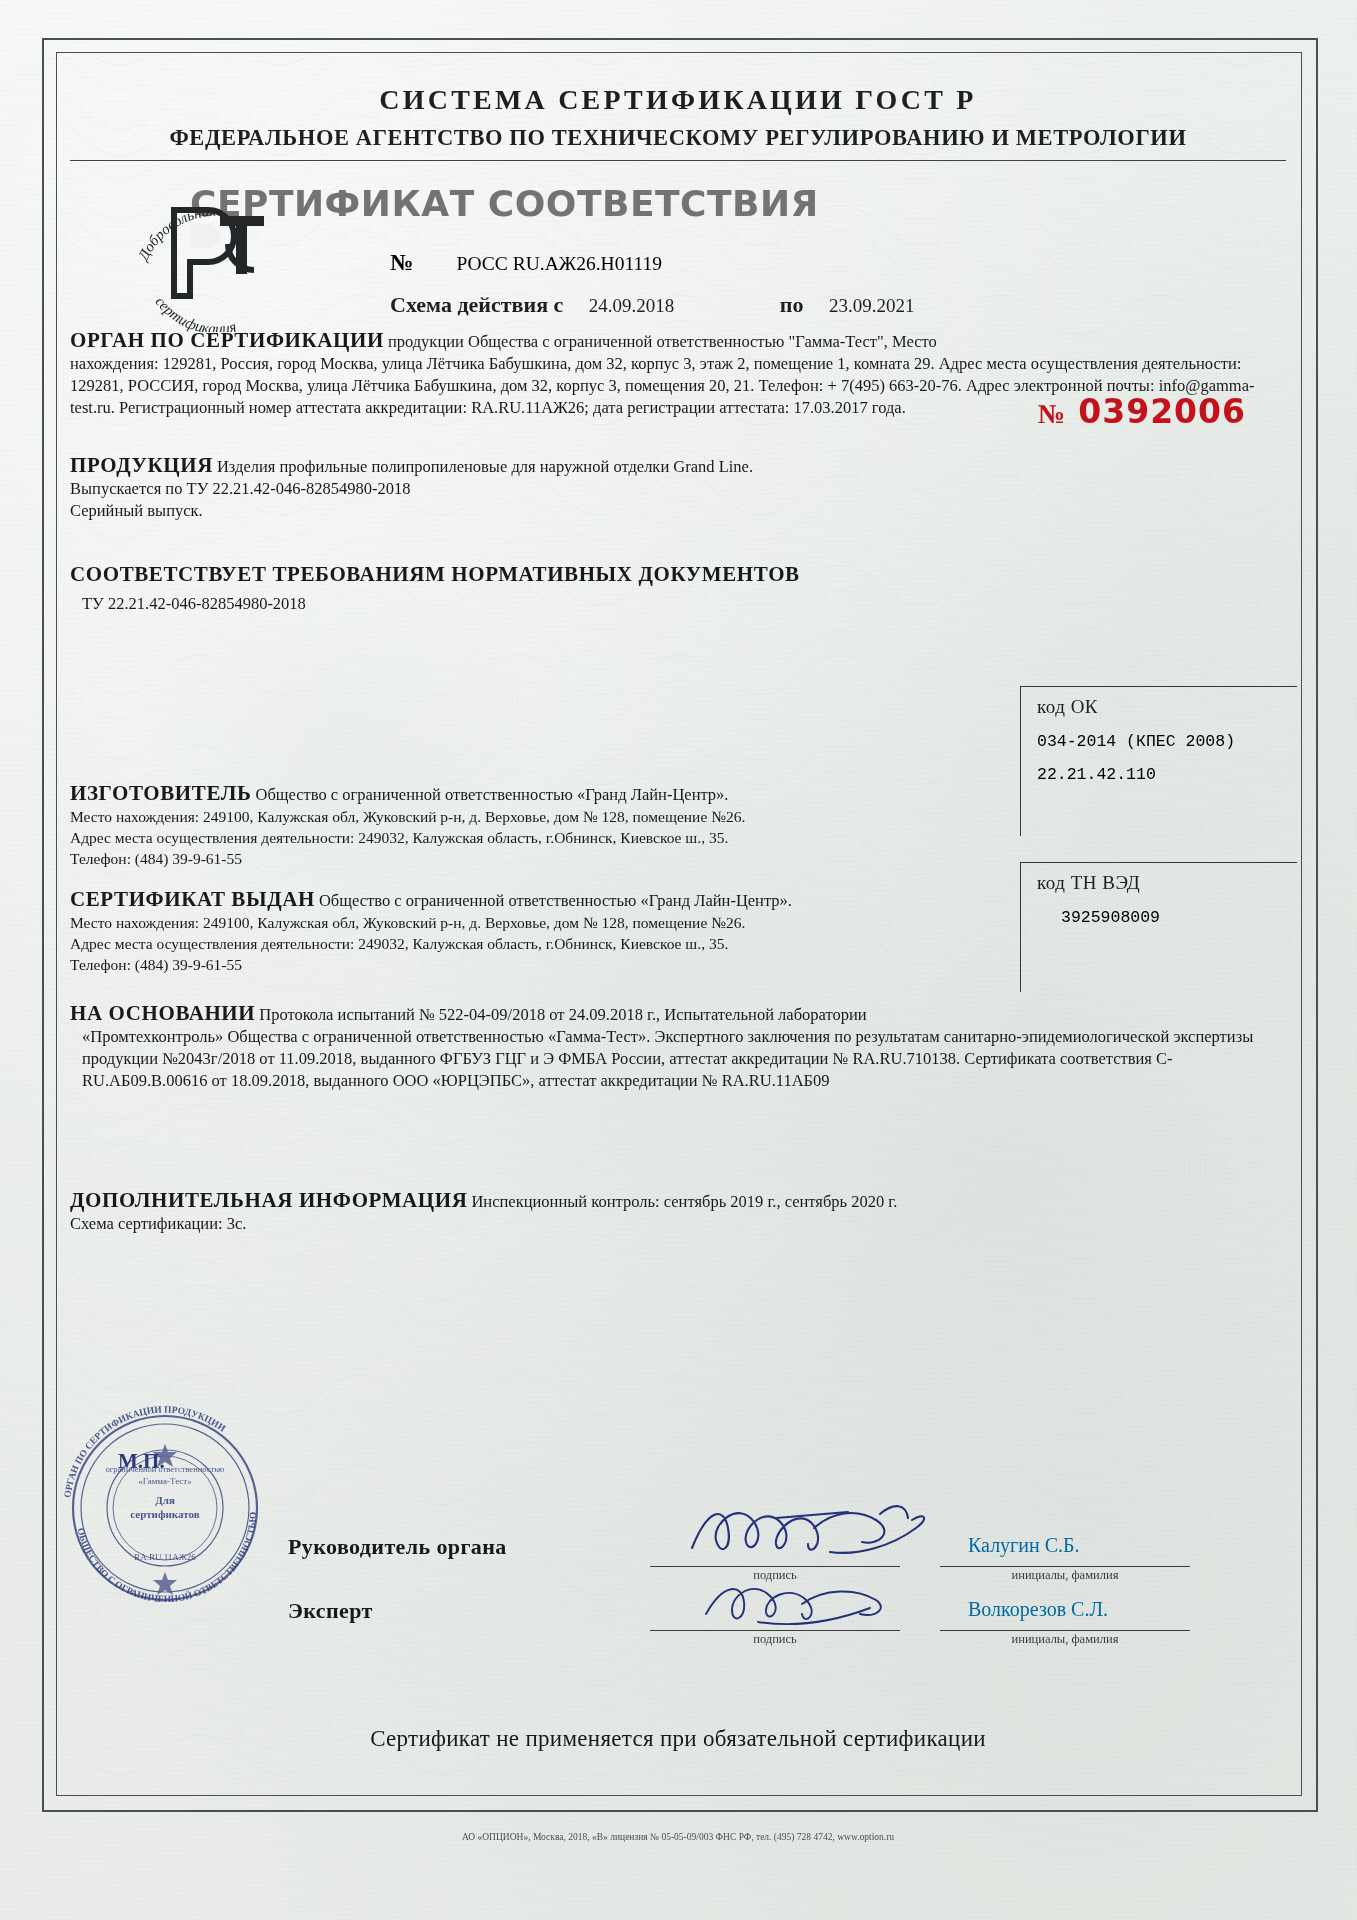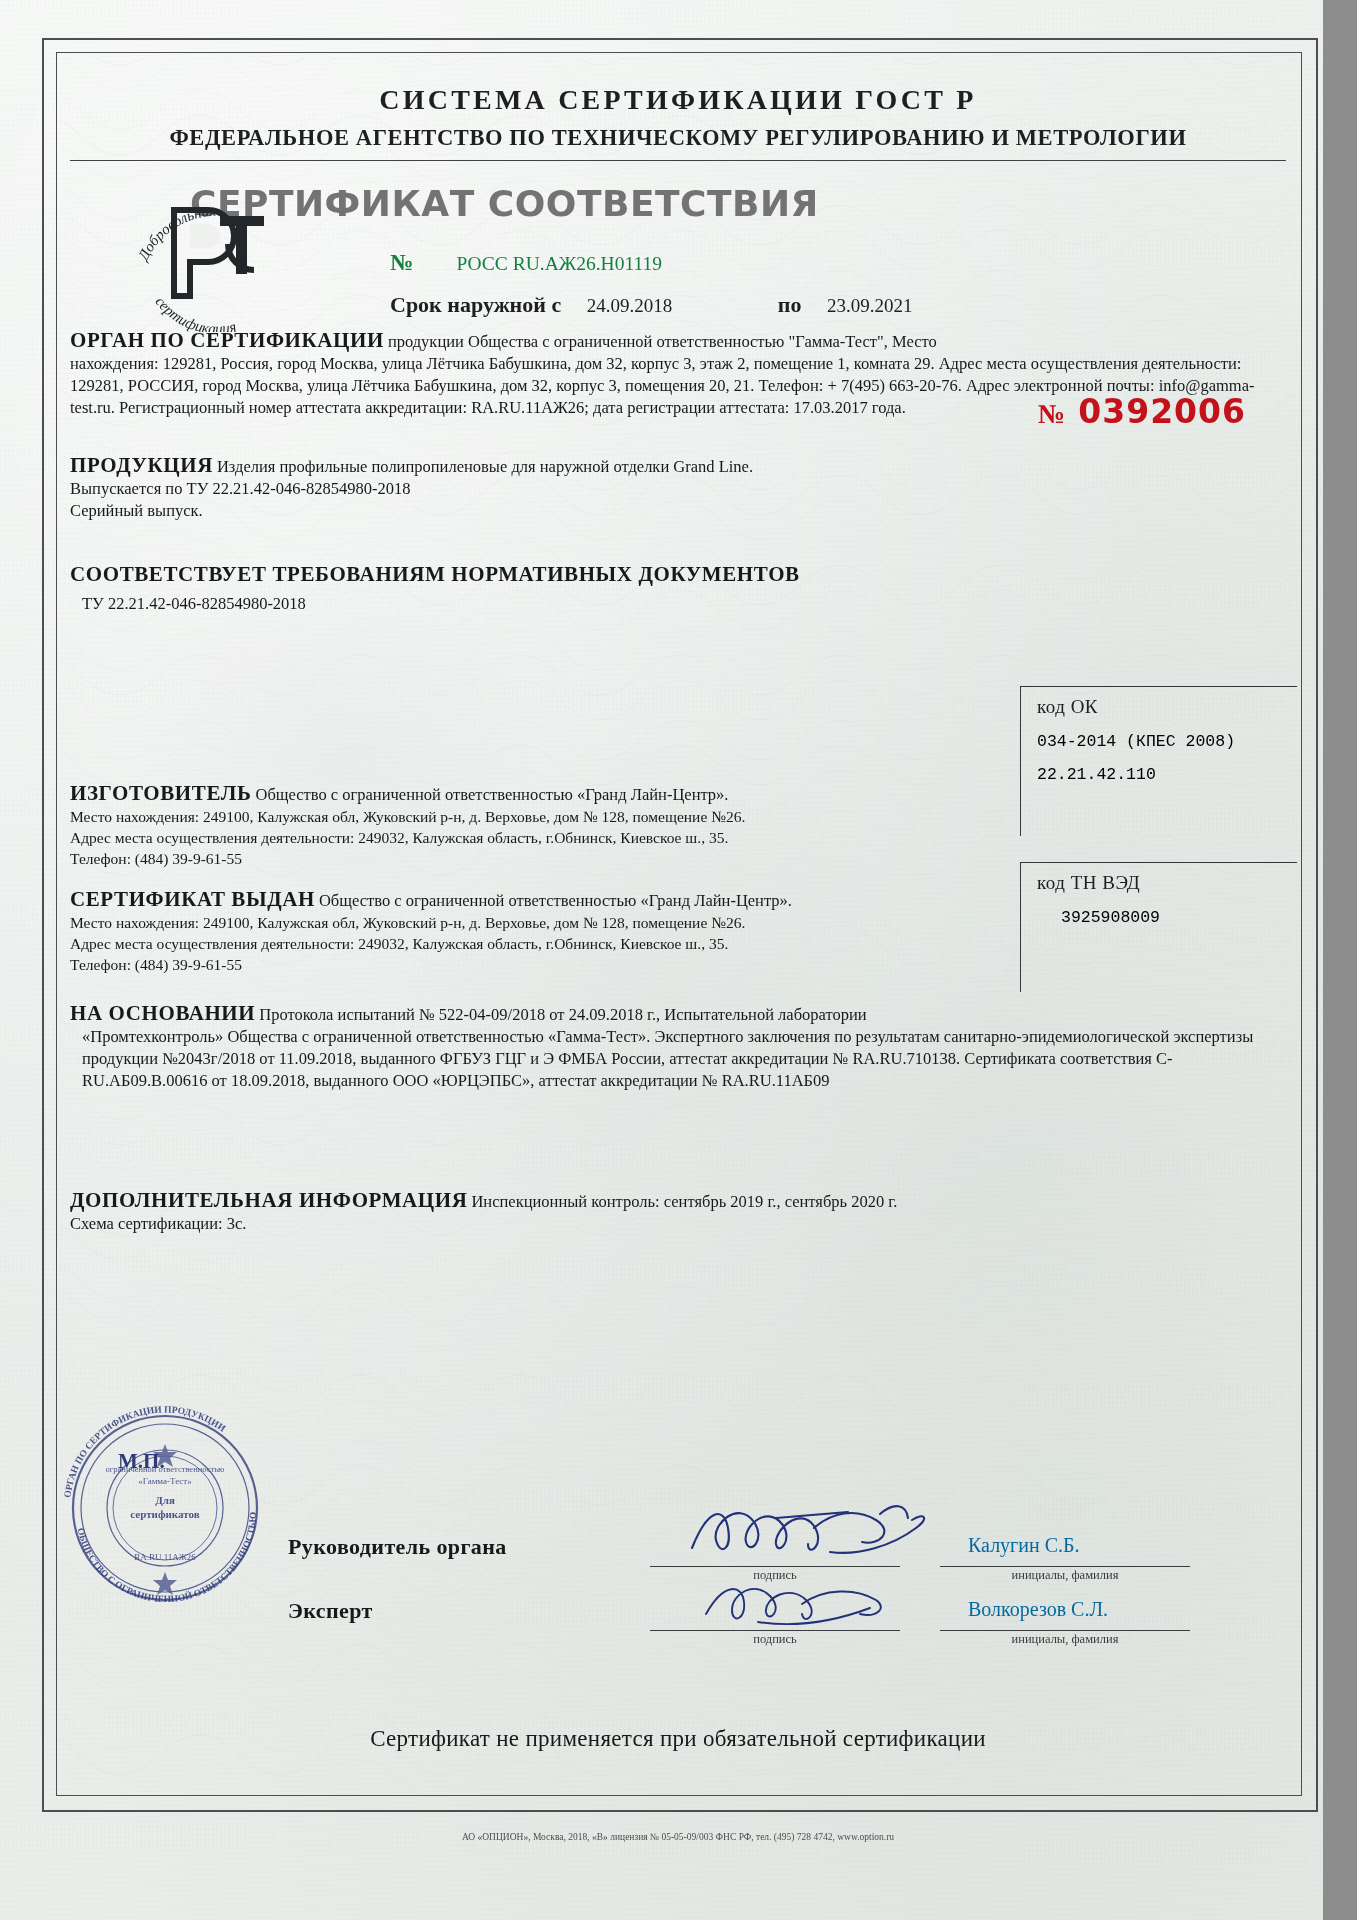--- a/index.html
+++ b/index.html
@@ -9,20 +9,21 @@
   }
   body {
     font-family: "Liberation Serif", serif;
   }
   .page {
     position: relative;
     width: 1323px;
     height: 1920px;
     background: #eef1ee;
     overflow: hidden;
+    padding-left: 34px;
   }
   
   .paper-texture {
     position: absolute;
     inset: 0;
     background:
       repeating-linear-gradient(92deg, rgba(0,0,0,0.012) 0px, rgba(0,0,0,0.012) 1px, rgba(255,255,255,0) 1px, rgba(255,255,255,0) 4px),
       repeating-linear-gradient(178deg, rgba(0,0,0,0.010) 0px, rgba(0,0,0,0.010) 1px, rgba(255,255,255,0) 1px, rgba(255,255,255,0) 5px),
       radial-gradient(ellipse at 20% 15%, rgba(255,255,255,0.55), rgba(255,255,255,0) 60%),
       radial-gradient(ellipse at 80% 80%, rgba(200,210,205,0.35), rgba(255,255,255,0) 65%),
@@ -92,21 +93,21 @@
     position: absolute;
     left: 52px;
     top: 120px;
     width: 190px;
     height: 150px;
   }
   .num-row {
     margin-top: 26px;
     margin-left: 320px;
     font-size: 21px;
-    color: #15803d;
+    color: #000000;
   }
   .num-row .nsign {
     font-size: 23px;
     font-weight: bold;
   }
   .num-row .nval {
     margin-left: 38px;
     font-size: 19.5px;
   }
   .valid-row {
@@ -334,21 +335,21 @@
         <path d="M60 34 a26 26 0 0 0 26 26" fill="none" stroke="#24272a" stroke-width="6"></path>
       </g>
     </svg>
 
     <div class="num-row">
       <span class="nsign">№</span>
       <span class="nval">РОСС RU.АЖ26.Н01119</span>
     </div>
 
     <div class="valid-row">
-      <span>Срок наружной  с</span>
+      <span>Схема действия  с</span>
       <span class="v-date">24.09.2018</span>
       <span class="v-po">по</span>
       <span class="v-date">23.09.2021</span>
     </div>
 
     <div class="blank-no">
       <span class="sign">№</span>
       <span>0392006</span>
     </div>
 

